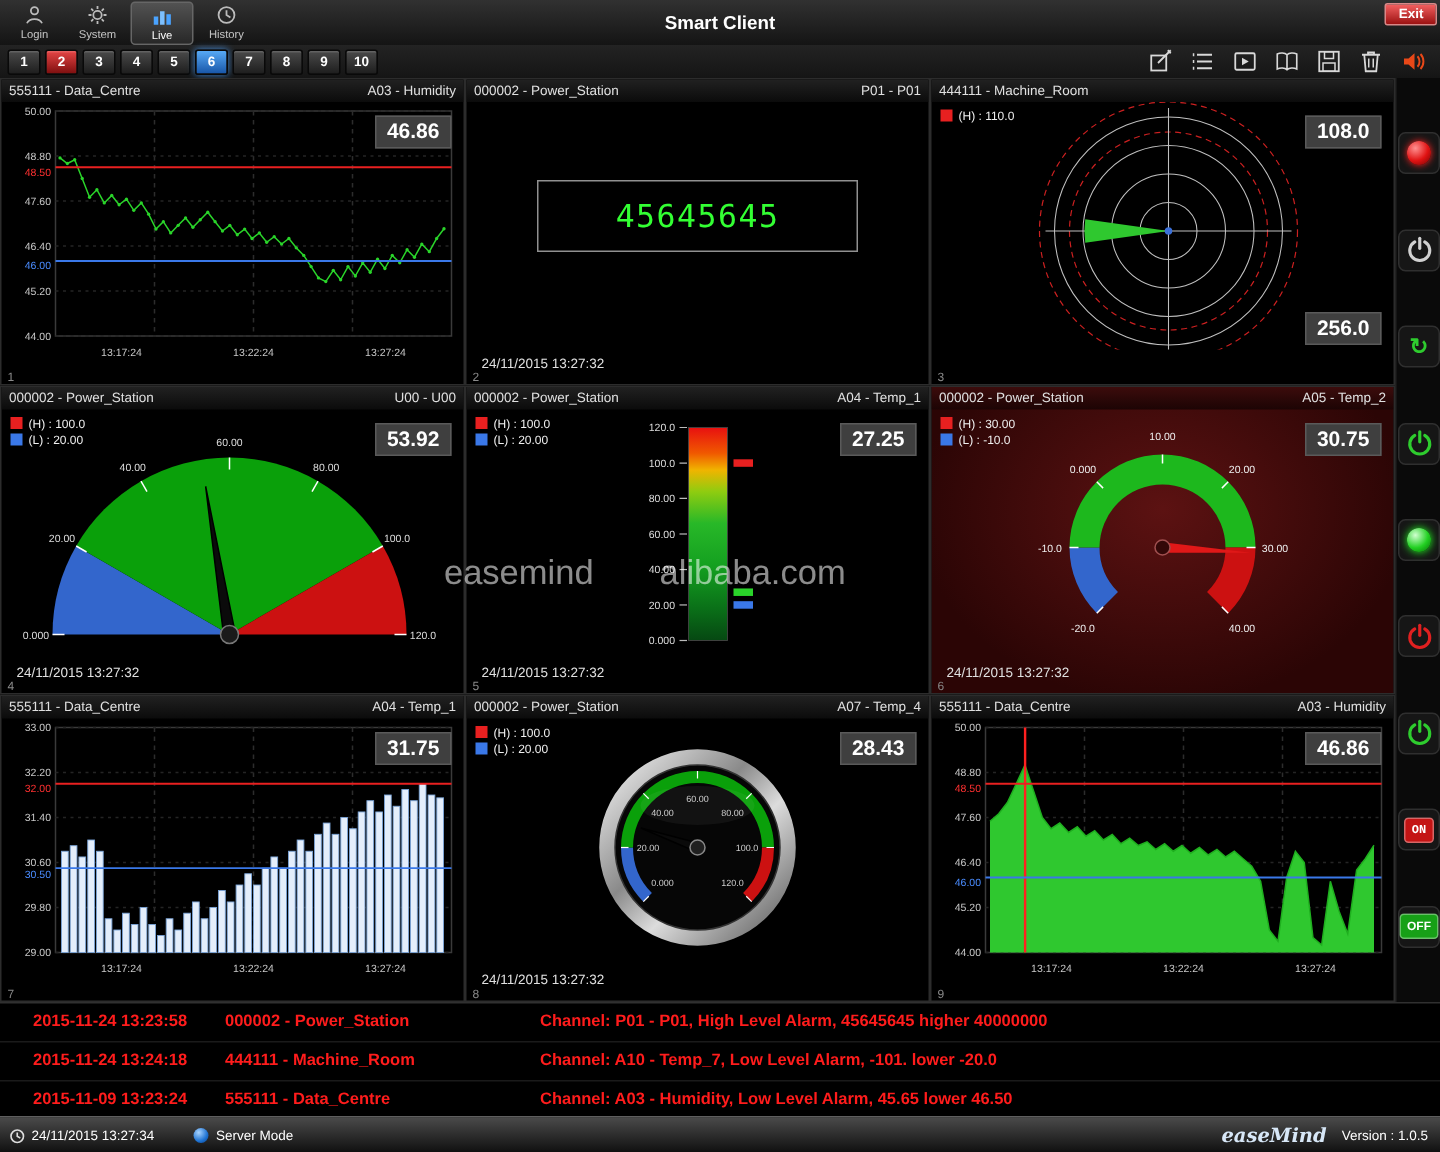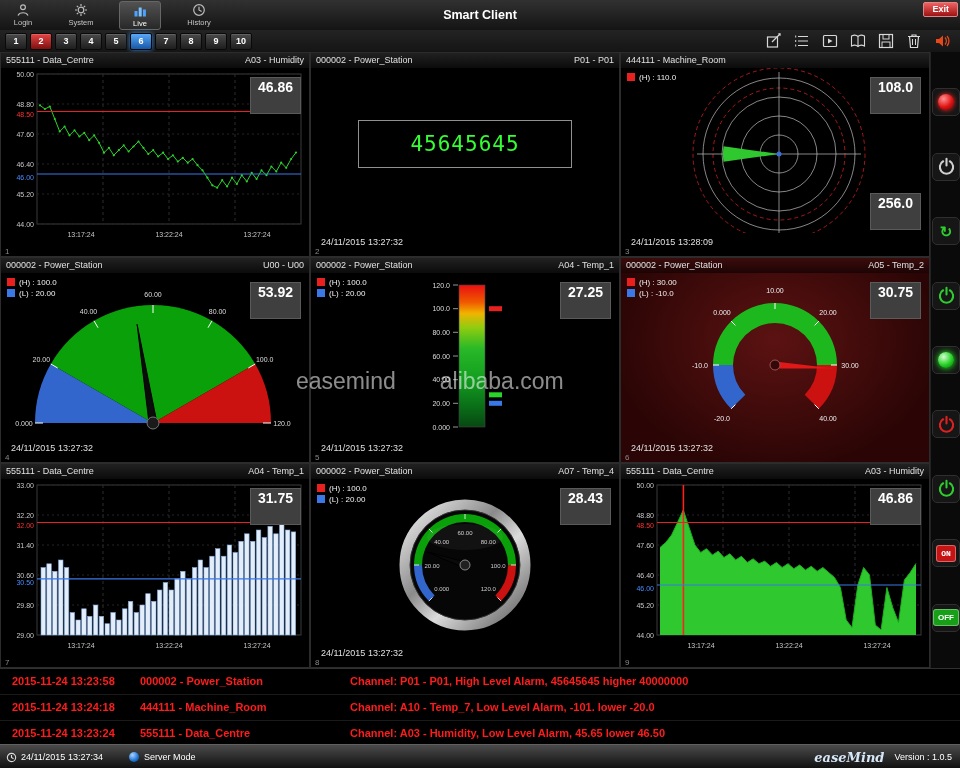--- a/index.html
+++ b/index.html
@@ -1,19 +1,19 @@
 <!DOCTYPE html>
 <html><head>
 <meta charset="utf-8">
 <style>
   html,body{margin:0;padding:0}
   body{width:960px;height:768px;background:#000;font-family:"Liberation Sans",sans-serif;overflow:hidden;position:relative}
 
   .titlebar{position:absolute;top:0;left:0;width:960px;height:30px;background:linear-gradient(#313131,#141414);border-bottom:1px solid #000}
-  .nav{position:absolute;left:3px;top:1px;display:flex;gap:18px}
+  .nav{position:absolute;left:3px;top:1px;display:flex;gap:2px}
   .navbtn{width:40px;height:27px;display:flex;flex-direction:column;align-items:center;justify-content:center;gap:1px;color:#c4c4c4;font-size:7.5px;border-radius:3px}
   .navbtn.active{background:linear-gradient(#525252,#282828);border:1px solid #666;color:#fff}
   .apptitle{position:absolute;top:8px;left:0;width:100%;text-align:center;font-size:12.5px;font-weight:bold;color:#fff}
   .exit-btn{position:absolute;top:2px;right:2px;padding:1px 8px 2px;background:linear-gradient(#f26060,#9c1212);border:1px solid #d88888;border-radius:2px;color:#fff;font-size:9px;font-weight:bold}
 
   .tabbar{position:absolute;top:30px;left:0;width:960px;height:22px;background:linear-gradient(#232323,#151515);display:flex;align-items:center;padding:0 5px;box-sizing:border-box}
   .tab{width:20px;height:15px;line-height:15px;margin-right:3px;text-align:center;font-size:9px;font-weight:bold;color:#fff;border-radius:2px;background:linear-gradient(#4a4a4a,#1e1e1e);border:1px solid #090909;box-shadow:inset 0 1px 0 rgba(255,255,255,.14)}
   .tab.alarm{background:linear-gradient(#e64545,#7e0f0f)}
   .tab.active{background:linear-gradient(#57a9f5,#1856a8);box-shadow:0 0 5px rgba(70,150,240,.85)}
   .toolbar{margin-left:auto;display:flex;gap:8px;align-items:center;padding-right:3px}
@@ -21,40 +21,40 @@
 
   .main{position:absolute;top:52px;left:0;width:930px;height:616px;display:grid;grid-template-columns:1fr 1fr 1fr;grid-template-rows:1fr 1fr 1fr}
   .panel{position:relative;background:#000;border:1px solid #2c2c2c;overflow:hidden}
   .panel.alarm{background:radial-gradient(ellipse at 50% 40%,#5c1212 0%,#2b0505 75%)}
   .phead{height:15px;line-height:15px;background:linear-gradient(#212121,#0b0b0b);display:flex;justify-content:space-between;padding:0 5px;font-size:9px;color:#e0e0e0}
   .panel.alarm .phead{background:linear-gradient(#3c0c0c,#1c0404)}
   .pbody{position:absolute;top:15px;left:0;right:0;bottom:0}
   .pbody svg{position:absolute;top:0;left:0}
   svg text{font-family:"Liberation Sans",sans-serif}
 
-  .badge{position:absolute;top:9px;right:8px;background:#3f3f3f;border:1px solid #5a5a5a;color:#fff;font-size:14px;font-weight:bold;padding:1px 7px 18px}
+  .badge{position:absolute;top:9px;right:8px;background:#3f3f3f;border:1px solid #5a5a5a;color:#fff;font-size:14px;font-weight:bold;padding:1px 7px 3px}
   .badge.b2{top:auto;bottom:26px}
   .legend{position:absolute;top:5px;left:6px}
   .lrow{display:flex;align-items:flex-start;gap:4px;margin-bottom:2px;font-size:8px;color:#f0f0f0}
   .lsq{width:8px;height:8px;display:inline-block}
   .pts{position:absolute;bottom:9px;left:10px;width:100%;font-size:9px;color:#e0e0e0}
   .pnum{position:absolute;bottom:0;left:4px;font-size:8px;color:#8a8a8a}
   .digital{position:absolute;top:52px;left:50%;transform:translateX(-50%);width:212px;height:46px;border:1px solid #909090;background:#000;display:flex;align-items:center;justify-content:center;font-family:"DejaVu Sans Mono",monospace;font-size:21px;letter-spacing:1px}
 
   .sidebar{position:absolute;top:52px;left:930px;width:30px;height:616px;background:#0a0a0a;border-left:1px solid #222;display:flex;flex-direction:column;justify-content:space-evenly;align-items:center}
   .scell{width:26px;height:26px;background:#161616;border:1px solid #2f2f2f;border-radius:5px;display:flex;align-items:center;justify-content:center}
   .ball{width:16px;height:16px;border-radius:50%}
   .ball.red{background:radial-gradient(circle at 35% 30%,#ff9090,#e01212 55%,#6a0404);box-shadow:0 0 5px #f22}
   .ball.green{background:radial-gradient(circle at 35% 30%,#d0ffd0,#22d022 55%,#046a04);box-shadow:0 0 6px #2f2}
   .refresh{font-size:15px;font-weight:bold;line-height:1}
   .slabel{font-size:8px;font-weight:bold;color:#fff;padding:3px 4px;border-radius:3px;border:1px solid rgba(255,255,255,.35)}
 
   .alarms{position:absolute;top:668px;left:0;width:960px;height:76px;background:#000;border-top:1px solid #303030}
   .arow{height:25px;line-height:25px;display:flex;font-size:11px;font-weight:bold;color:#ff1c1c;border-bottom:1px solid #1a1a1a;white-space:nowrap}
-  .at{width:128px;padding-left:12px;flex:none}
+  .at{width:128px;padding-left:22px;flex:none}
   .as{width:210px;flex:none}
   .am{flex:1}
 
   .statusbar{position:absolute;top:744px;left:0;width:960px;height:24px;background:linear-gradient(#4a4a4a,#0e0e0e);border-top:1px solid #5f5f5f;display:flex;align-items:center;color:#fff;font-size:9px}
   .sb-time{margin-left:6px;display:flex;align-items:flex-start;gap:4px}
   .sb-mode{margin-left:26px;display:flex;align-items:flex-start;gap:5px}
   .sb-page{position:absolute;left:0;width:100%;text-align:center;font-size:11px;font-weight:bold}
   .sb-right{margin-left:auto;display:flex;align-items:center;gap:10px;padding-right:8px;position:relative;z-index:2}
   .sb-logo{font-family:"DejaVu Serif",serif;font-style:italic;font-weight:bold;font-size:13px;color:#d7e7f7}
   .server-ball{width:10px;height:10px;border-radius:50%;background:radial-gradient(circle at 35% 30%,#a8d4ff,#1d72d2 60%,#0a3c85)}
@@ -280,21 +280,20 @@
           <circle cx="158" cy="86" r="2.5" fill="#3a6fd8"></circle>
         </svg>
         <div class="legend">
           <div class="lrow">
             <span class="lsq" style="background: rgb(232, 32, 32);"></span>
             <span>(H) : 110.0</span>
           </div>
         </div>
         <div class="badge">108.0</div>
         <div class="badge b2">256.0</div>
-        <div class="pts">24/11/2015 13:28:09</div>
         <div class="pnum">3</div>
       </div>
   </div>
   <div class="panel" id="panel3">
     <div class="phead">
         <span class="phl">000002 - Power_Station</span>
         <span class="phr">U00 - U00</span>
       </div>
     <div class="pbody" id="pb3">
         <svg width="308" height="165">
@@ -652,21 +651,21 @@
       <span class="at">2015-11-24 13:23:58</span>
       <span class="as">000002 - Power_Station</span>
       <span class="am">Channel: P01 - P01, High Level Alarm, 45645645 higher 40000000</span>
     </div>
     <div class="arow">
       <span class="at">2015-11-24 13:24:18</span>
       <span class="as">444111 - Machine_Room</span>
       <span class="am">Channel: A10 - Temp_7, Low Level Alarm, -101. lower -20.0</span>
     </div>
     <div class="arow">
-      <span class="at">2015-11-24 13:23:24</span>
+      <span class="at">2015-11-09 13:23:24</span>
       <span class="as">555111 - Data_Centre</span>
       <span class="am">Channel: A03 - Humidity, Low Level Alarm, 45.65 lower 46.50</span>
     </div>
   </div>
 
 <div class="statusbar">
   <div class="sb-time">
     <svg width="11" height="11" viewBox="0 0 14 14">
         <circle cx="7" cy="7" r="5.3" fill="none" stroke="#ddd" stroke-width="1.4"></circle>
         <path d="M7,3.8 V7 L9.6,8.6" fill="none" stroke="#ddd" stroke-width="1.4"></path>

